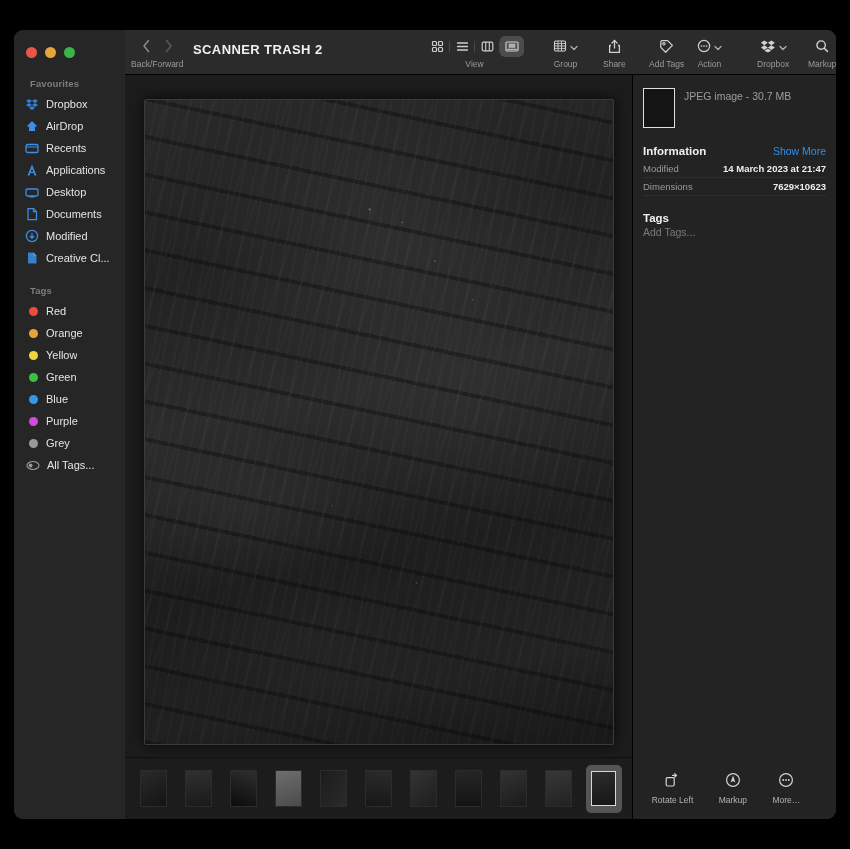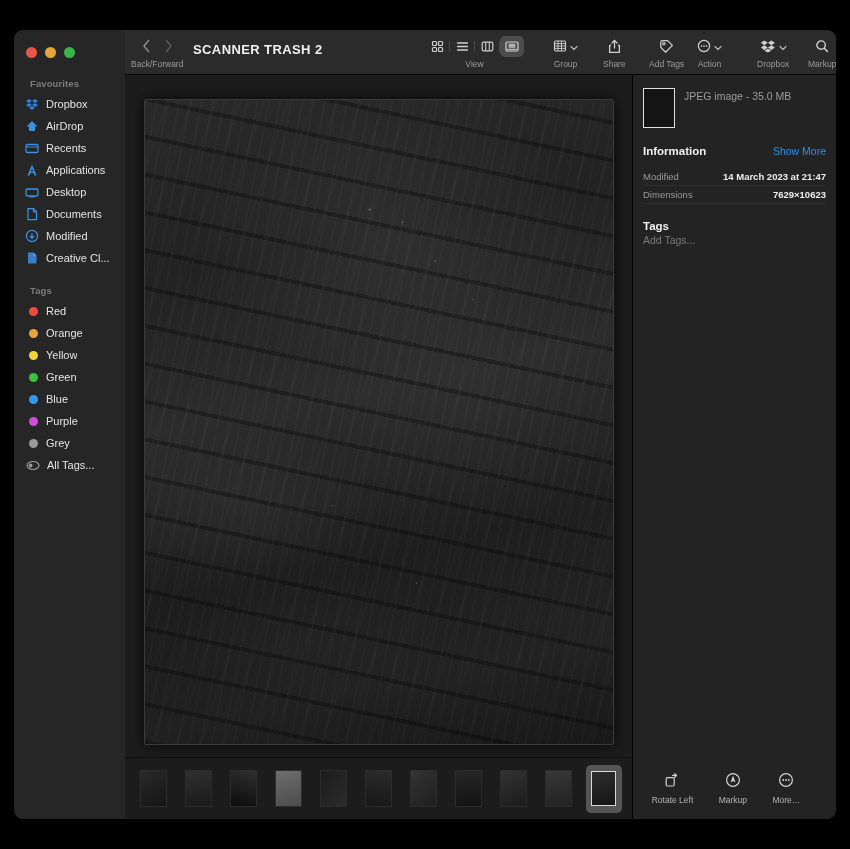--- a/index.html
+++ b/index.html
@@ -223,21 +223,21 @@
     flex: 0 0 32px;
     border: 1.5px solid #e0e0e0;
     background: #141414;
     margin-top: 2px;
   }
   #file-name { font-size: 12px; font-weight: 400; color: #f2f2f2; line-height: 15px; }
   #file-meta { font-size: 10.5px; color: #9d9d9d; margin-top: 4px; }
 
   .sect-head {
     display: flex; justify-content: space-between; align-items: baseline;
-    margin-top: 17px; margin-bottom: 11px;
+    margin-top: 17px; margin-bottom: 3px;
   }
   .sect-title { font-size: 11.5px; font-weight: 700; color: #f0f0f0; }
   #show-more { font-size: 10.5px; color: #2f8fe8; }
 
   .info-row {
     display: flex; justify-content: space-between; align-items: baseline;
     padding: 3px 0;
     border-bottom: 1px solid #2e2e2e;
     gap: 6px;
   }
@@ -598,21 +598,21 @@
               <div class="thumb" style="background:linear-gradient(160deg,#2e2e2e,#151515)"></div>
             </div>
         </div>
       </div>
 
       <div id="info">
         <div id="info-scroll">
           <div id="file-head">
             <div id="file-thumb"></div>
             <div>
-              <div id="file-meta">JPEG image - 35.0 MB</div>
+              <div id="file-meta">JPEG image - 30.7 MB</div>
             </div>
           </div>
 
           <div class="sect-head">
             <div class="sect-title">Information</div>
             <div id="show-more">Show More</div>
           </div>
 
           <div class="info-row">
             <span class="info-key">Modified</span>

